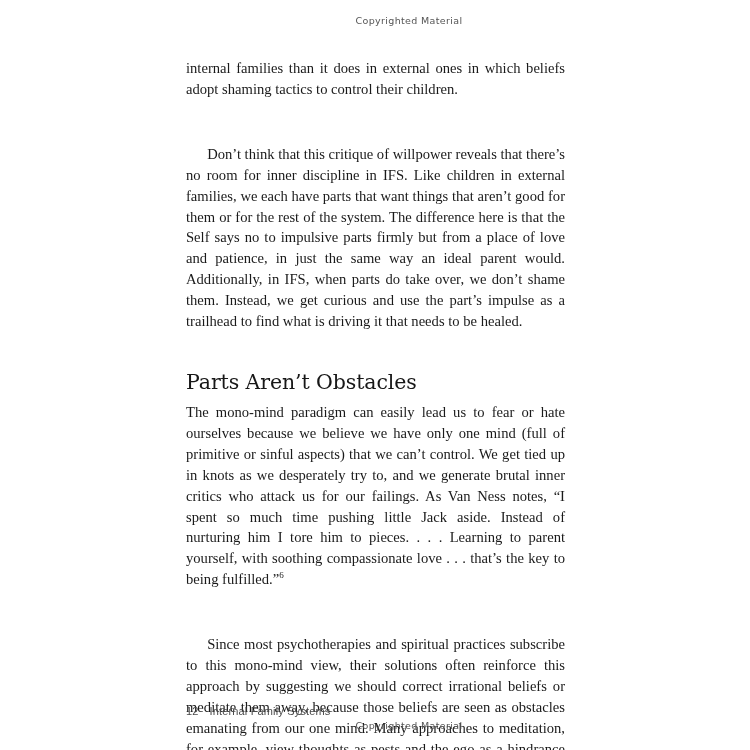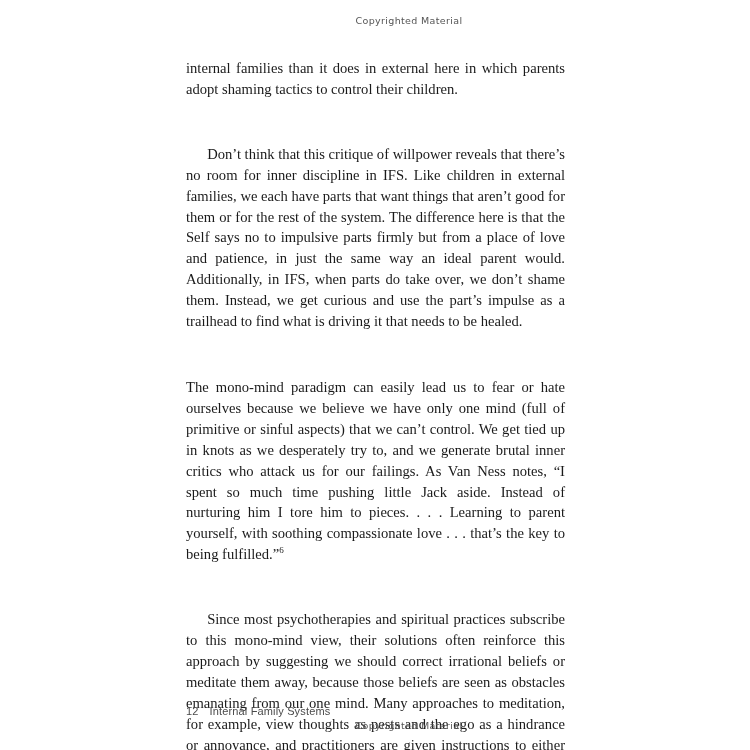--- a/index.html
+++ b/index.html
@@ -97,26 +97,27 @@
 </style>
 </head>
 <body>
 
 <div class="page">
 
   <div class="watermark top">Copyrighted Material</div>
 
   <div class="text-column">
 
-    <p class="body-par">internal families than it does in external here in which parents adopt shaming tactics to control their children.</p>
+    <p class="body-par">internal families than it does in external ones in which beliefs adopt shaming tactics to control their children.</p>
 
     <p class="body-par indent">Don’t think that this critique of willpower reveals that there’s no room for inner discipline in IFS. Like children in external families, we each have parts that want things that aren’t good for them or for the rest of the system. The difference here is that the Self says no to impulsive parts firmly but from a place of love and patience, in just the same way an ideal parent would. Additionally, in IFS, when parts do take over, we don’t shame them. Instead, we get curious and use the part’s impulse as a trailhead to find what is driving it that needs to be healed.</p>
 
     <div class="gap-before-heading"></div>
 
+    <h2 class="section-heading">Parts Aren’t Obstacles</h2>
 
     <div class="gap-after-heading"></div>
 
     <p class="body-par"><span>The mono-mind paradigm can easily lead us to fear or hate ourselves because we believe we have only one mind (full of primitive or sinful aspects) that we can’t control. We get tied up in knots as we desperately try to, and we generate brutal inner critics who attack us for our failings. As Van Ness notes, “I spent so much time pushing little Jack aside. Instead of nurturing him I tore him to pieces. . . . Learning to parent yourself, with soothing compassionate love . . . that’s the key to being fulfilled.”</span><sup class="footnote-marker">6</sup></p>
 
     <p class="body-par indent">Since most psychotherapies and spiritual practices subscribe to this mono-mind view, their solutions often reinforce this approach by suggesting we should correct irrational beliefs or meditate them away, because those beliefs are seen as obstacles emanating from our one mind. Many approaches to meditation, for example, view thoughts as pests and the ego as a hindrance or annoyance, and practitioners are given instructions to either ignore or transcend them.</p>
 
     <p class="body-par indent">In some Hindu traditions, the ego is viewed as working for the god Maya, whose goal is to keep us striving for material things or hedonistic pleasures. She is considered the enemy—a temptress much like the Christian Satan—who keeps us attached to the external world of illusion.</p>
 
   </div>

